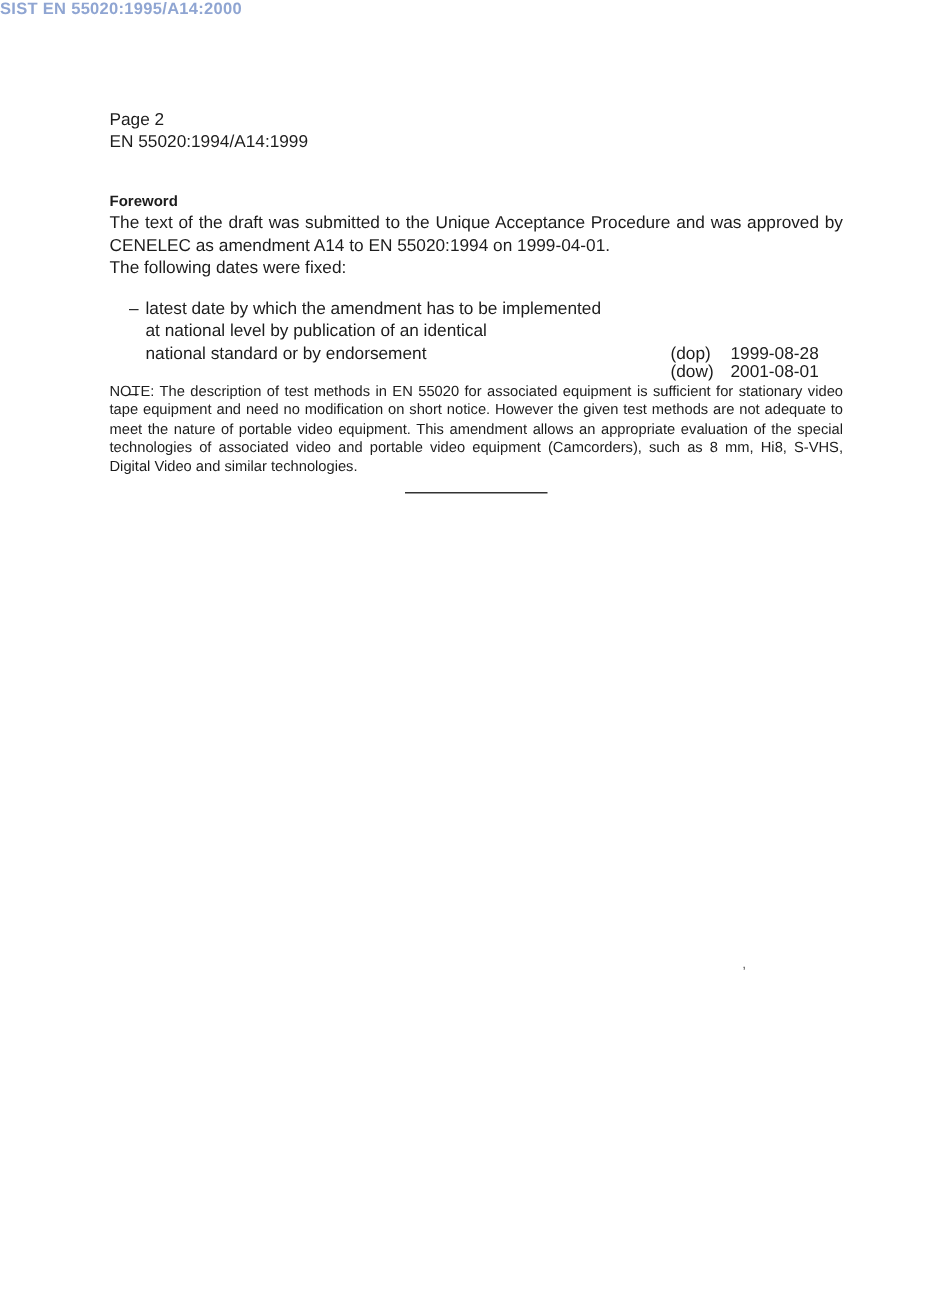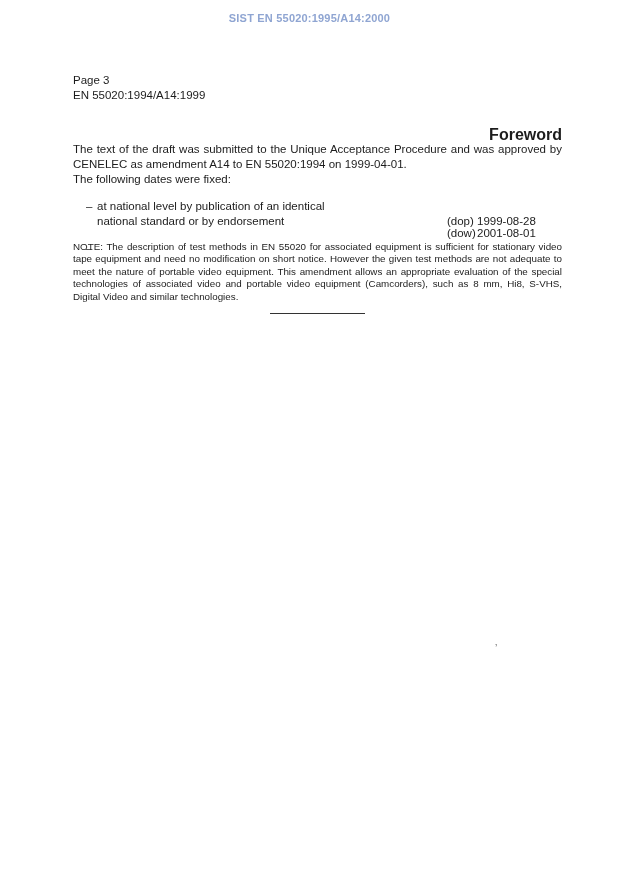--- a/index.html
+++ b/index.html
@@ -11,46 +11,45 @@
     position: relative;
     width: 619px;
     height: 877px;
     background: #ffffff;
     font-family: "Liberation Sans", sans-serif;
     color: #1c1c1c;
     overflow: hidden;
   }
   .watermark {
     position: absolute;
-    top: 12px;
+    top: 0;
     left: 0;
     right: 0;
-    text-align: center;
     font-size: 11px;
     font-weight: bold;
     letter-spacing: 0.2px;
     color: #8fa5d2;
   }
   .content {
     position: absolute;
     top: 73px;
     left: 73px;
     width: 489px;
     font-size: 11.5px;
     line-height: 15px;
   }
   .page-info div {
     white-space: nowrap;
   }
   .foreword-title {
     margin: 24px 0 0 0;
-    font-size: 16px;
+    font-size: 10px;
     line-height: 15px;
     font-weight: bold;
-    text-align: right;
+    text-align: left;
   }
   p.para {
     margin: 0;
   }
   .justify {
     text-align: justify;
   }
   .mt14 { margin-top: 14px; }
   .mt10 { margin-top: 10px; }
   .mt11 { margin-top: 11px; }
@@ -66,20 +65,21 @@
   }
   .date-value {
     position: absolute;
     left: 374px;
     bottom: 0;
     white-space: nowrap;
   }
   .date-value .abbr {
     display: inline-block;
     width: 30px;
+    margin-right: 10px;
   }
   .note {
     margin: 11px 0 0 0;
     font-size: 9.8px;
     line-height: 12.4px;
   }
   .separator {
     width: 95px;
     margin: 10px auto 0 auto;
     border-top: 1px solid #333333;
@@ -96,34 +96,35 @@
 </head>
 <body>
 
 <div class="page">
 
   <div class="watermark">SIST EN 55020:1995/A14:2000</div>
 
   <div class="content">
 
     <div class="page-info">
-      <div>Page 3</div>
+      <div>Page 2</div>
       <div>EN 55020:1994/A14:1999</div>
     </div>
 
     <h1 class="foreword-title">Foreword</h1>
 
 
     <p class="para justify mt10">The text of the draft was submitted to the Unique Acceptance Procedure and was approved by CENELEC as amendment A14 to EN 55020:1994 on 1999-04-01.</p>
 
     <p class="para mt11">The following dates were fixed:</p>
 
     <div class="date-item">
       <span class="dash">–</span>
       <div class="date-lines">
+        <div>latest date by which the amendment has to be implemented</div>
         <div>at national level by publication of an identical</div>
         <div>national standard or by endorsement</div>
       </div>
       <div class="date-value">
         <span class="abbr">(dop)</span><span>1999-08-28</span>
       </div>
     </div>
 
     <div class="date-item mt10">
       <span class="dash">–</span>

